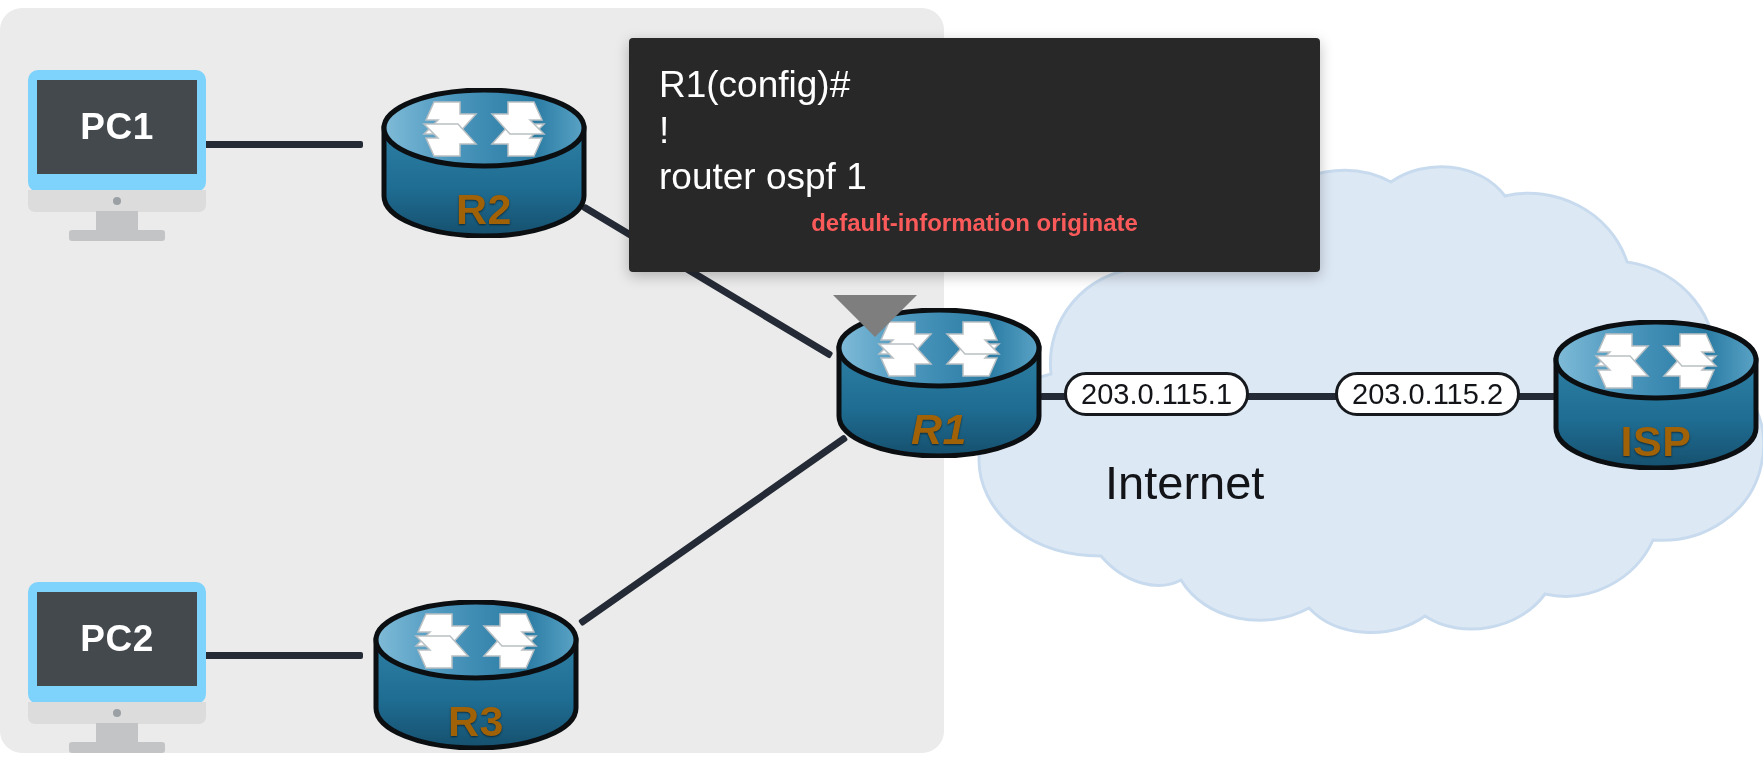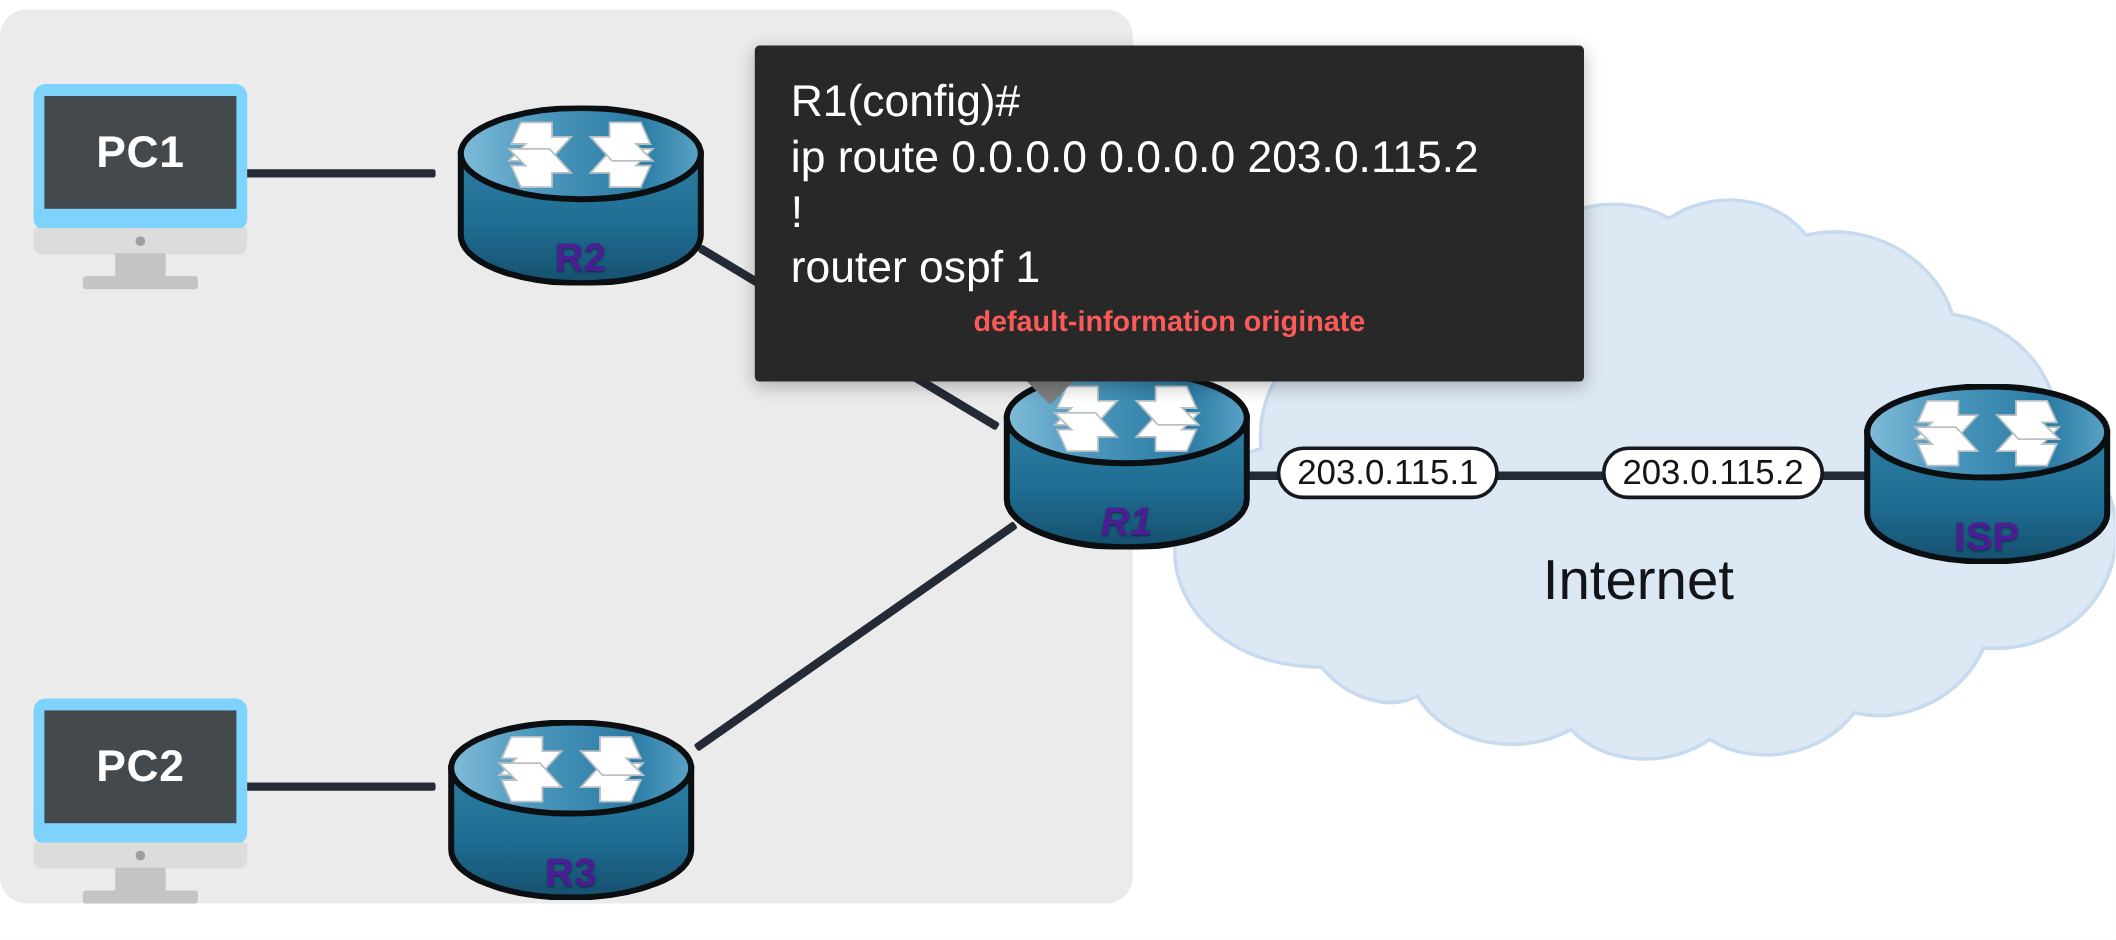--- a/index.html
+++ b/index.html
@@ -33,21 +33,21 @@
     color:#121418;
     white-space:pre-line;
     letter-spacing:0px;
   }
 
   
   #internet-cloud{ position:absolute; left:905px; top:160px; width:860px; height:480px; }
   #internet-label{
     position:absolute;
     left:1105px; top:455px;
-    width:340px; text-align:right;
+    width:340px; text-align:left;
     font-size:47px; color:#121418;
   }
 
   
   .link{ position:absolute; background:#252b36; height:7px; border-radius:2px; transform-origin:0 50%; }
 
   
   .pc{ position:absolute; width:178px; height:170px; }
   .pc .bezel{
     position:absolute; left:0; top:0;
@@ -82,21 +82,21 @@
     width:96px; height:11px; background:#c2c4c6; border-radius:3px;
   }
 
   
   .router{ position:absolute; width:208px; height:150px; }
   .router .body{
     position:absolute; left:0; top:0; width:208px; height:150px;
   }
   .router .rlabel{
     position:absolute; left:0; bottom:4px; width:208px;
-    text-align:center; color:#4c1d95; font-size:33px; font-weight:bold;
+    text-align:center; color:#a16207; font-size:43px; font-weight:bold;
     text-shadow:0 1px 2px rgba(0,0,0,.55);
     letter-spacing:.5px;
   }
 
   
   .ip-pill{
     position:absolute;
     height:44px;
     background:#ffffff;
     border:3px solid #16191d;
@@ -284,19 +284,18 @@
     <div class="base"></div>
   </div>
 
   <div class="ip-pill" style="left:1064px; top:372px; z-index:25;">203.0.115.1</div>
   <div class="ip-pill" style="left:1335px; top:372px; z-index:25;">203.0.115.2</div>
 
 
   <div id="config-tail"></div>
   <div id="config-box">
     <div class="cline">R1(config)#</div>
-    <div class="cline">ip route 0.0.0.0 0.0.0.0 203.0.115.2</div>
     <div class="cline">!</div>
     <div class="cline">router ospf 1</div>
     <div class="cline hl">default-information originate</div>
   </div>
 
 </div>
 
 </body></html>

